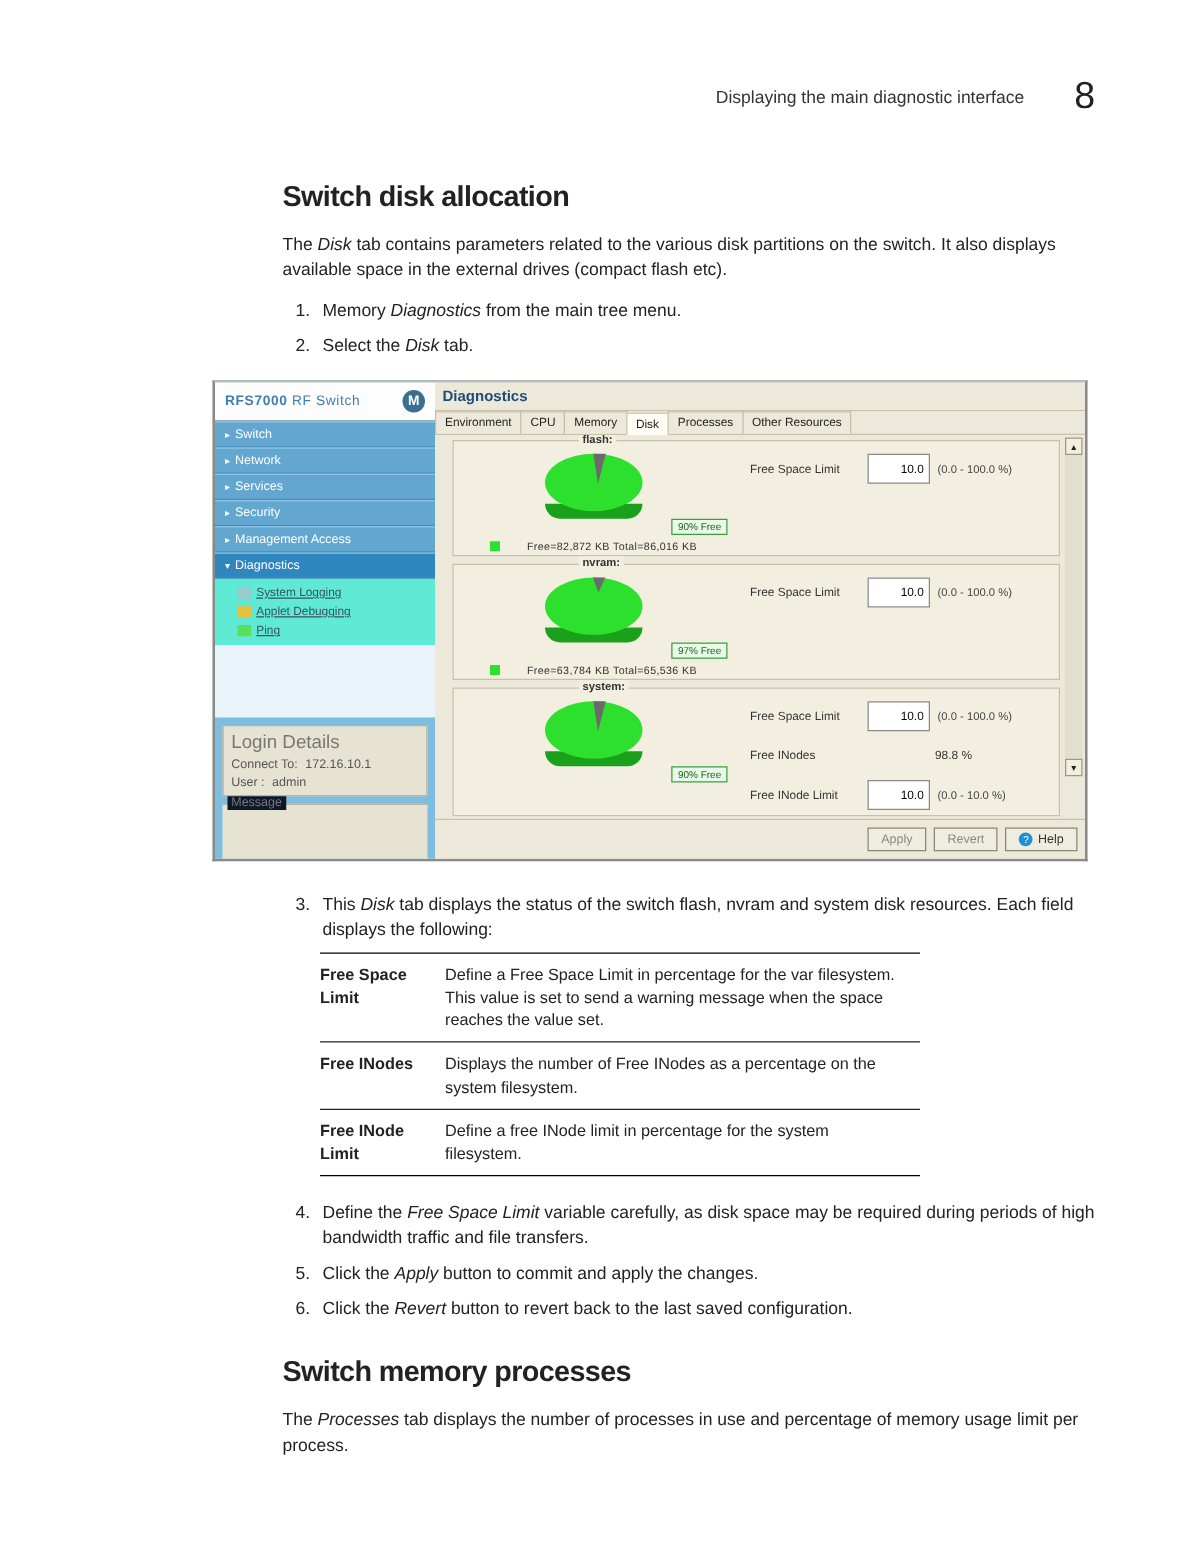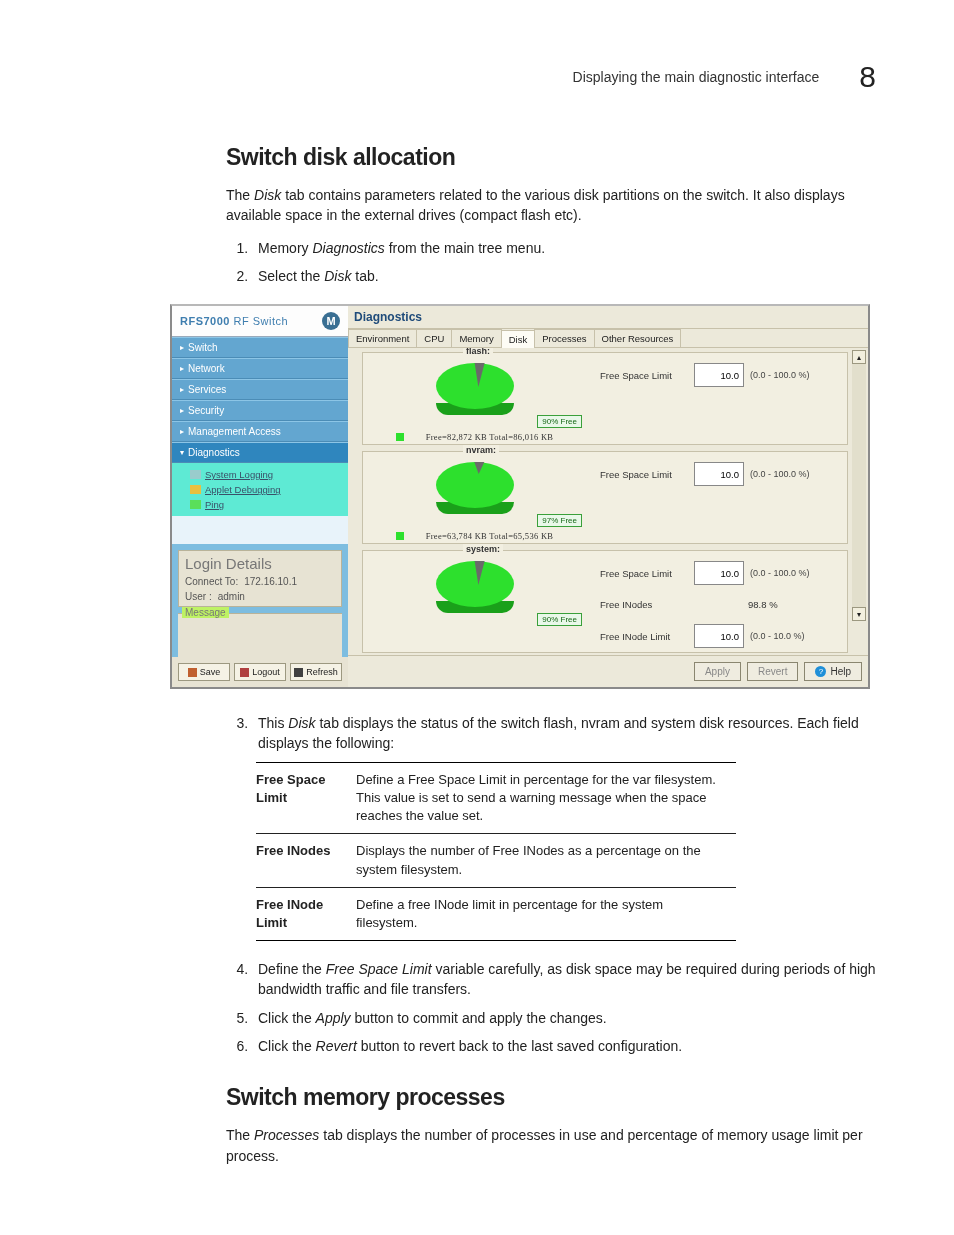--- a/index.html
+++ b/index.html
@@ -29,21 +29,21 @@
   .nav-item.sel { background:#2f86be; }
   .sub-items { background:#5eead4; color:#3a5068; padding:4px 0 4px 18px; font-size:9.5px;text-decoration:underline; }
   .sub-items div { padding:2px 0; display:flex; align-items:center; gap:4px;}
   .sub-items .ic { width:11px; height:9px; display:inline-block; background:#9cc; }
   .sub-items .ic.yel { background:#e8c040; }
   .sub-items .ic.grn { background:#5adf5a; }
   .login-box { margin-top:auto; background:#e7e3d3; border:1px solid #b9b399; margin:6px; padding:4px 6px; font-size:10px; color:#555;}
   .login-box .lbl { color:#777; font-size:15px;}
   .login-box .row { margin-top:4px; display:flex; gap:6px;}
   .msg-box { background:#e7e3d3; border-top:1px solid #b9b399; margin:0 6px; height:44px; position:relative;}
-  .msg-box .lbl{ color:#777; font-size:10px; position:absolute; top:-7px; left:4px; background:#bef264; padding:0 3px;}
+  .msg-box .lbl{ color:#777; font-size:10px; position:absolute; top:-7px; left:4px; background:#0f172a; padding:0 3px;}
   .side-btns { display:flex; gap:4px; padding:6px; background:#e7e3d3; }
   .side-btns .btn { flex:1; border:1px solid #9c9880; background:#f5f2e5; padding:3px 2px; font-size:9px; display:flex; justify-content:center; align-items:center; gap:3px; cursor:pointer;}
   .side-btns .ic { width:9px; height:9px; }
   .side-btns .ic.sv{ background:#c06030;}
   .side-btns .ic.lo{ background:#b04040;}
   .side-btns .ic.rf{ background:#404040;}
   
   .gui-main { flex:1; display:flex; flex-direction:column; background:#ece9da; }
   .gui-title { color:#1f4b7a; font-weight:bold; font-size:12px; padding:4px 6px; border-bottom:1px solid #c7c1aa;}
   .gui-tabs { display:flex; background:#ece9da; border-bottom:1px solid #c7c1aa; font-size:9.5px; }
@@ -54,21 +54,21 @@
   .scroll-up{top:2px;} .scroll-dn{bottom:34px;}
   .scroll-track{position:absolute; right:2px; top:16px; bottom:48px; width:14px; background:#e2dfcc;}
   .disk-sec { border:1px solid #c7c1aa; background:#f2efe1; margin:6px 2px 4px 12px; padding:2px 4px 2px 4px; position:relative; display:flex; gap:18px; align-items:flex-start;}
   .disk-sec .name { position:absolute; top:-7px; left:100px; font-size:9px; font-weight:bold; color:#333; background:#f2efe1; padding:0 3px;}
   .pie-area { width:215px; display:flex; flex-direction:column; align-items:center; }
   .pie { width:78px; height:48px; position:relative; margin-top:8px; }
   .pie .ellipse { width:78px; height:46px; border-radius:50%; background:#2de02d; position:absolute; top:0; left:0;}
   .pie .side { width:78px; height:12px; background:#1aa01a; position:absolute; bottom:-4px; left:0; border-radius:0 0 40px 40px;}
   .pie .wedge {  position:absolute; top:0; left:38px; width:0; height:0; border-left:5px solid transparent; border-right:5px solid transparent; border-top:24px solid #6a6a6a; transform:skewX(-3deg);}
   .badge { border:1px solid #3aa03a; color:#176817; background:#e9f8e9; font-size:8px; padding:1px 4px; align-self:flex-end; margin-top:4px;}
-  .legend { font-size:8.5px; color:#333; margin-top:4px; letter-spacing:.3px; display:flex; align-items:center; gap:22px;font-family:Liberation Serif, serif;}
+  .legend { font-size:8.5px; color:#333; margin-top:4px; letter-spacing:.3px; display:flex; align-items:center; gap:22px;}
   .legend .sw{ width:8px; height:8px; background:#2de02d; display:inline-block;}
   .fields { flex:1; padding-top:8px; font-size:9.5px; color:#333;}
   .fields .frow { display:flex; align-items:center; gap:6px; margin-bottom:14px;}
   .fields .flab { width:88px; }
   .fields .finp { border:1px solid #888; background:#fff; padding:1px 4px; width:50px; text-align:right; height:24px; font-size:9.5px;}
   .fields .funit { font-size:9px; color:#444; }
   .gui-footer { display:flex; justify-content:flex-end; gap:6px; padding:6px; border-top:1px solid #c7c1aa;}
   .gui-footer .wbtn { border:1px solid #8a8670; background:#efece0; padding:3px 10px; font-size:10px; color:#888; cursor:pointer; display:flex; align-items:center; gap:4px;}
   .gui-footer .wbtn.act { color:#333; }
   .gui-footer .wbtn .hcirc { width:11px; height:11px; border-radius:50%; background:#1f8fd8; color:#fff; font-size:8px; display:flex; justify-content:center; align-items:center;}
@@ -156,34 +156,20 @@
                 <span>172.16.10.1</span>
               </div>
             <div class="row">
                 <span>User :</span>
                 <span>admin</span>
               </div>
           </div>
           <div class="msg-box">
               <span class="lbl">Message</span>
             </div>
-          <div class="side-btns">
-            <div class="btn">
-                <span class="ic sv"></span>
-                <span>Save</span>
-              </div>
-            <div class="btn">
-                <span class="ic lo"></span>
-                <span>Logout</span>
-              </div>
-            <div class="btn">
-                <span class="ic rf"></span>
-                <span>Refresh</span>
-              </div>
-          </div>
         </div>
 
         <div class="gui-main">
           <div class="gui-title">Diagnostics</div>
           <div class="gui-tabs">
             <div class="gui-tab">Environment</div>
             <div class="gui-tab">CPU</div>
             <div class="gui-tab">Memory</div>
             <div class="gui-tab sel">Disk</div>
             <div class="gui-tab">Processes</div>

